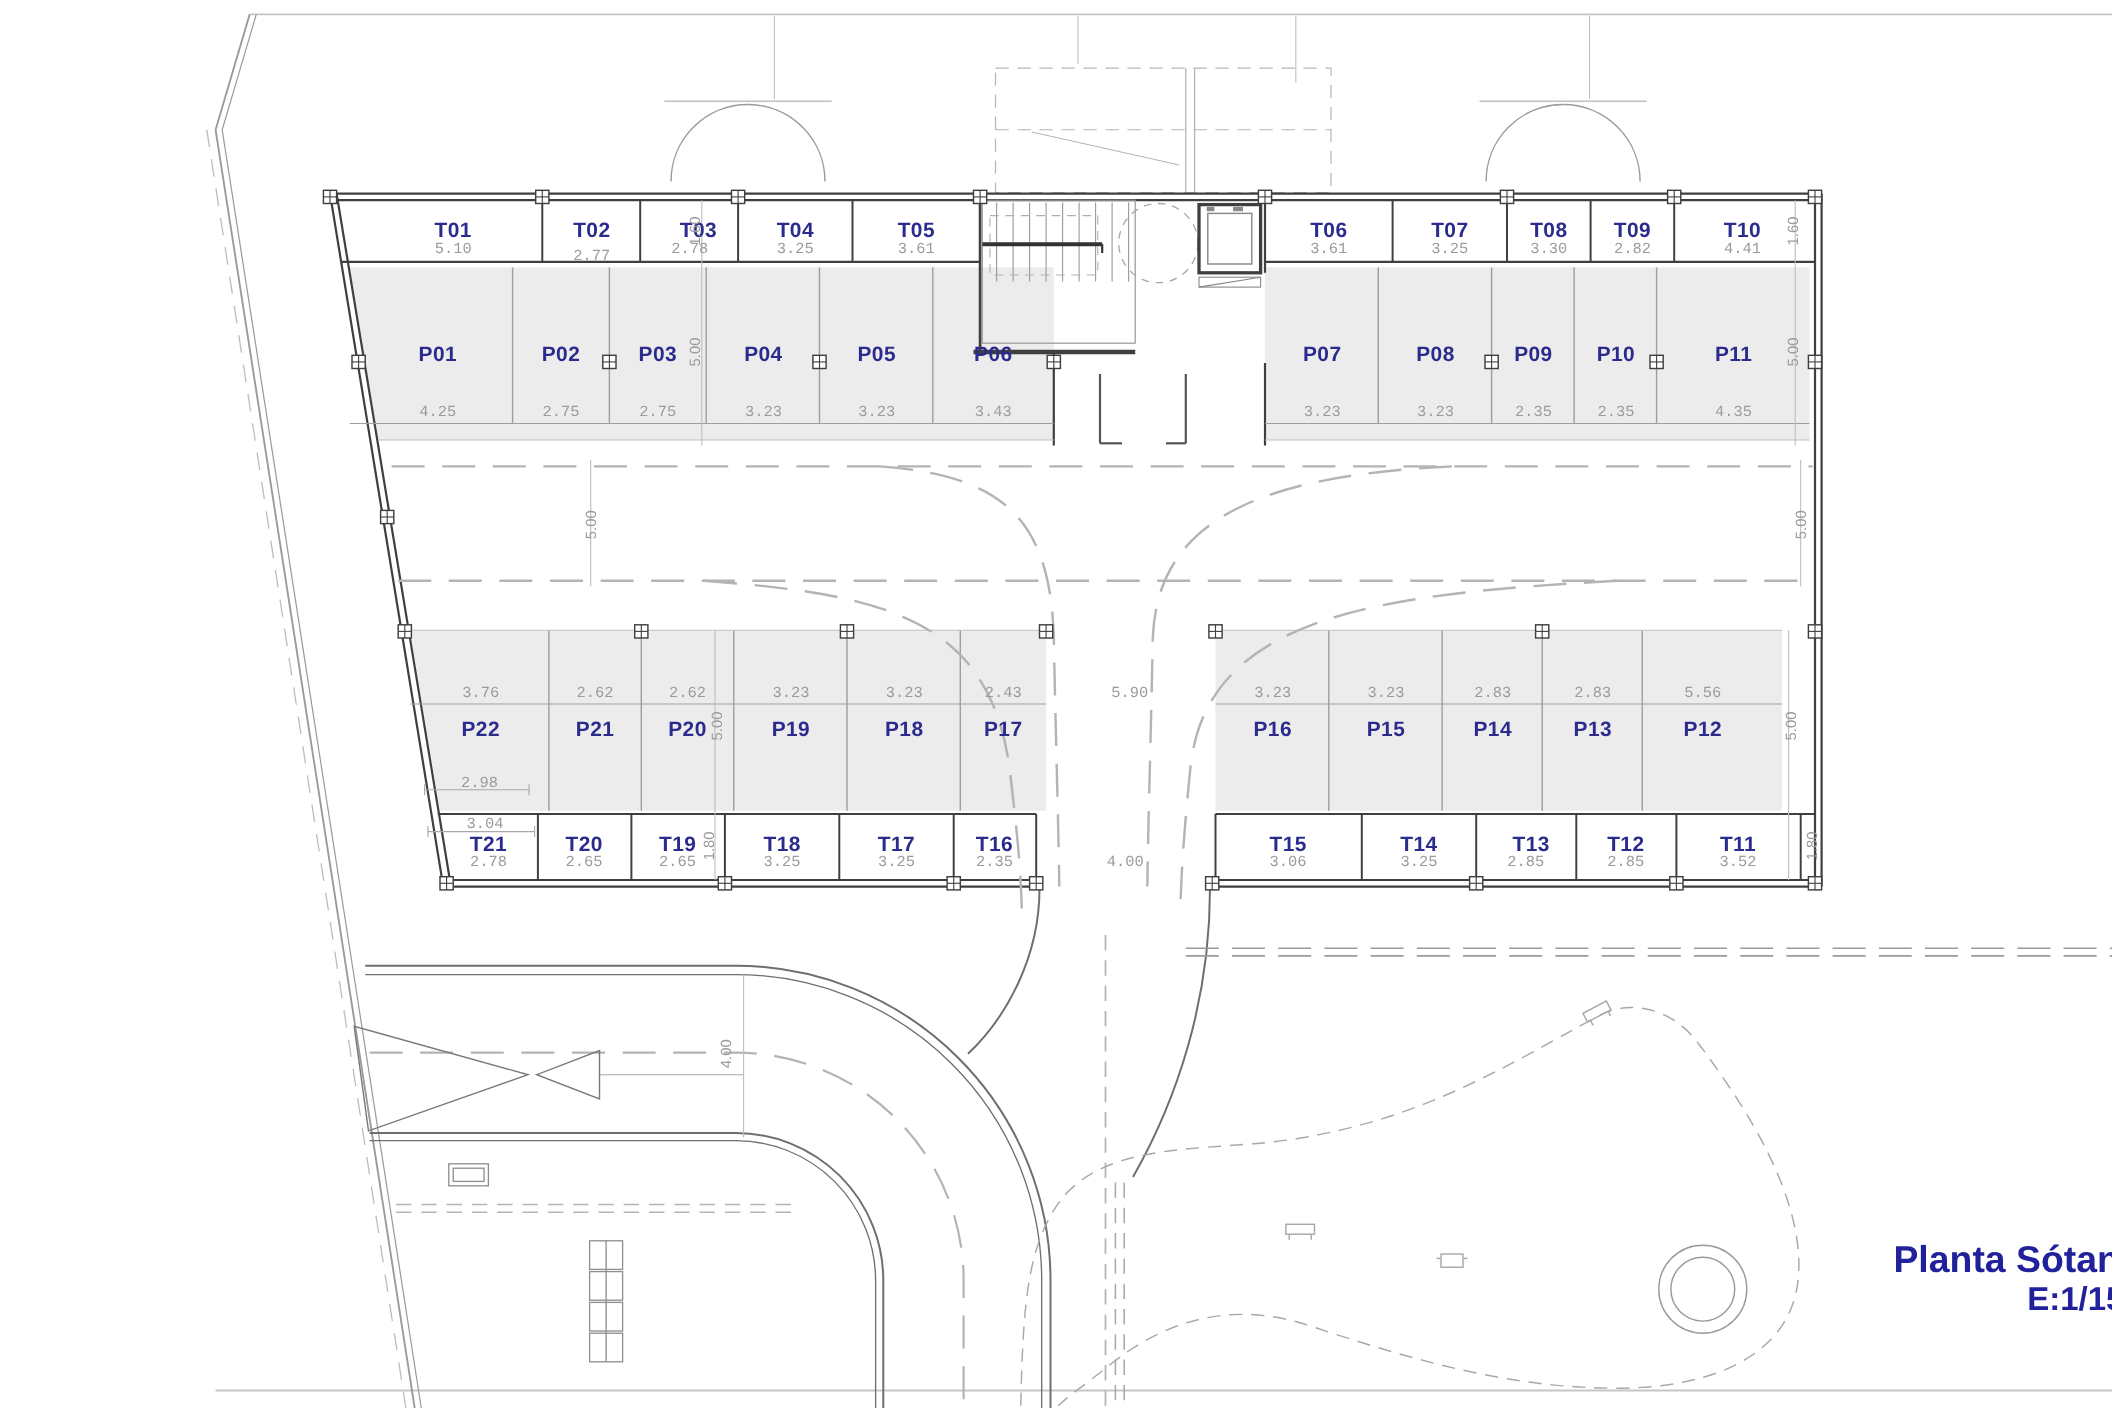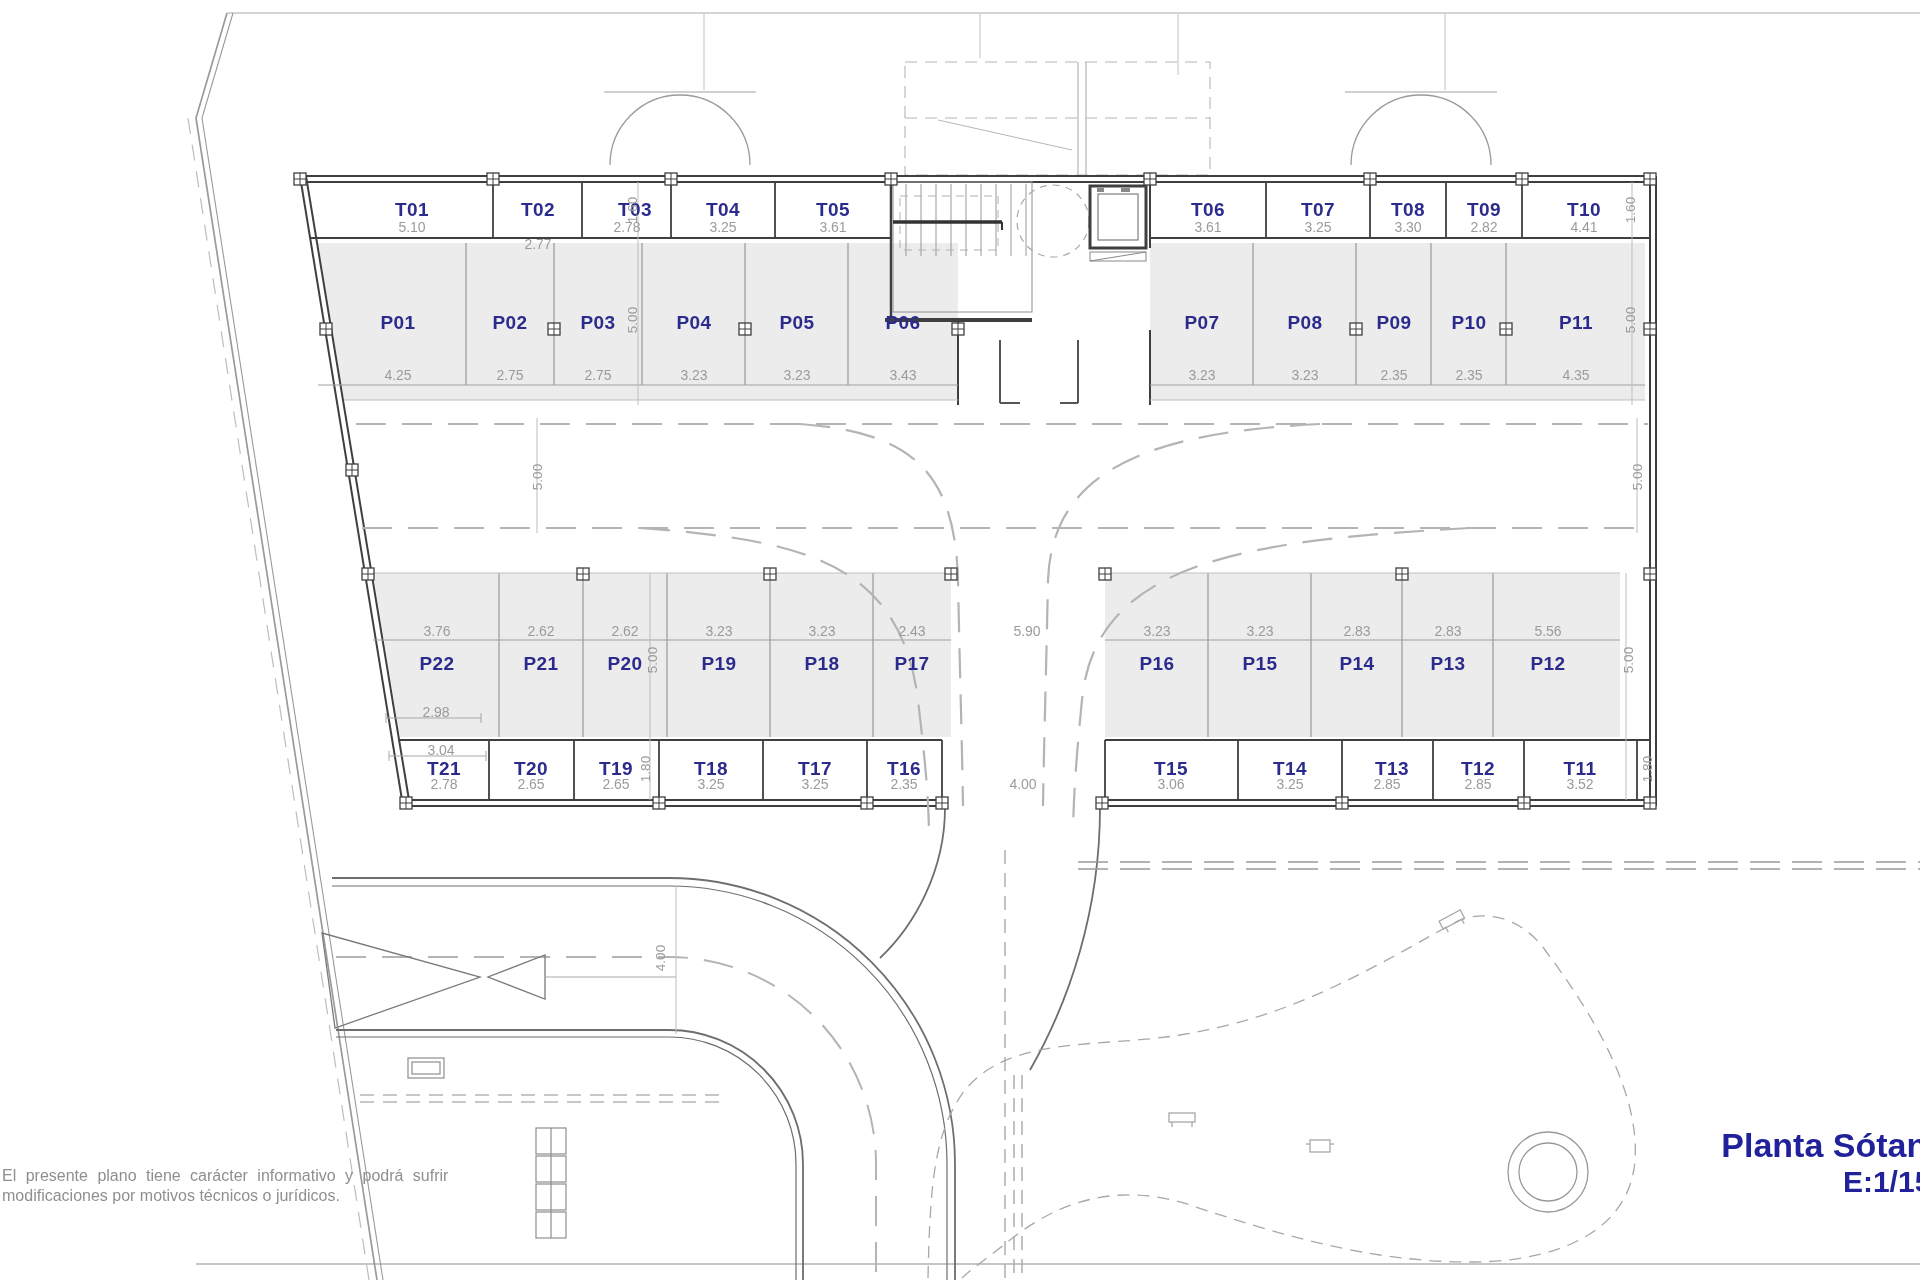--- a/index.html
+++ b/index.html
@@ -2,21 +2,21 @@
 <html><head>
 <meta charset="utf-8">
 <style>
   html,body{margin:0;padding:0;background:#fff;width:1920px;height:1280px;overflow:hidden;
     font-family:"Liberation Sans", sans-serif;}
   #stage{position:relative;width:1920px;height:1280px;background:#fff;}
   #plan-svg{position:absolute;left:0;top:0;}
   .pl{position:absolute;transform:translate(-50%,-50%);color:#2b2b8e;font-weight:700;
       font-size:19px;letter-spacing:.4px;white-space:nowrap;}
   .dm{position:absolute;transform:translate(-50%,-50%);color:#9b9b9b;font-weight:400;
-      font-size:14px;white-space:nowrap;}
+      font-size:14px;white-space:nowrap;font-family:Liberation Mono, monospace;}
   .vd{position:absolute;transform:translate(-50%,-50%) rotate(-90deg);color:#9b9b9b;
       font-size:13.5px;white-space:nowrap;}
   .sub{font-size:14px;}
   #disclaimer{position:absolute;left:2px;top:1166px;width:446px;color:#8f8f8f;
       font-size:16px;line-height:1.22;}
   #disclaimer .l1{word-spacing:5px;white-space:nowrap;}
   #title-block{position:absolute;left:1540px;top:1126px;width:408px;text-align:right;
       color:#21219b;font-weight:700;}
   #title-block .t1{font-size:34px;line-height:1.15;}
   #title-block .t2{font-size:30px;line-height:1.15;}
@@ -302,21 +302,21 @@
         <use href="#col" x="1102" y="803"></use>
         <use href="#col" x="1342" y="803"></use>
     <use href="#col" x="1524" y="803"></use>
         <use href="#col" x="1650" y="803"></use>
   </g>
 </svg>
 
 <div class="pl" style="left:412px;top:210px">T01</div>
 <div class="dm" style="left:412px;top:227px">5.10</div>
 <div class="pl" style="left:538px;top:210px">T02</div>
-<div class="dm" style="left:538px;top:244px">2.77</div>
+<div class="dm" style="left:538px;top:233px">2.77</div>
 <div class="pl" style="left:635px;top:210px">T03</div>
 <div class="dm" style="left:627px;top:227px">2.78</div>
 <div class="pl" style="left:723px;top:210px">T04</div>
 <div class="dm" style="left:723px;top:227px">3.25</div>
 <div class="pl" style="left:833px;top:210px">T05</div>
 <div class="dm" style="left:833px;top:227px">3.61</div>
 <div class="pl" style="left:1208px;top:210px">T06</div>
 <div class="dm" style="left:1208px;top:227px">3.61</div>
 <div class="pl" style="left:1318px;top:210px">T07</div>
 <div class="dm" style="left:1318px;top:227px">3.25</div>
@@ -406,23 +406,19 @@
 <div class="vd" style="left:632px;top:320px">5.00</div>
 <div class="vd" style="left:537px;top:477px">5.00</div>
 <div class="vd" style="left:652px;top:660px">5.00</div>
 <div class="vd" style="left:645px;top:769px">1.80</div>
 <div class="vd" style="left:1630px;top:210px">1.60</div>
 <div class="vd" style="left:1630px;top:320px">5.00</div>
 <div class="vd" style="left:1637px;top:477px">5.00</div>
 <div class="vd" style="left:1628px;top:660px">5.00</div>
 <div class="vd" style="left: 1647px;top:769px">1.80</div>
 
-<div id="disclaimer">
-  <div class="l1">El presente plano tiene carácter informativo y podrá sufrir</div>
-  <div class="l2">modificaciones por motivos técnicos o jurídicos.</div>
-</div>
 
 <div id="title-block">
   <div class="t1">Planta Sótano</div>
   <div class="t2">E:1/150</div>
 </div>
 
 </div>
 
 </body></html>

